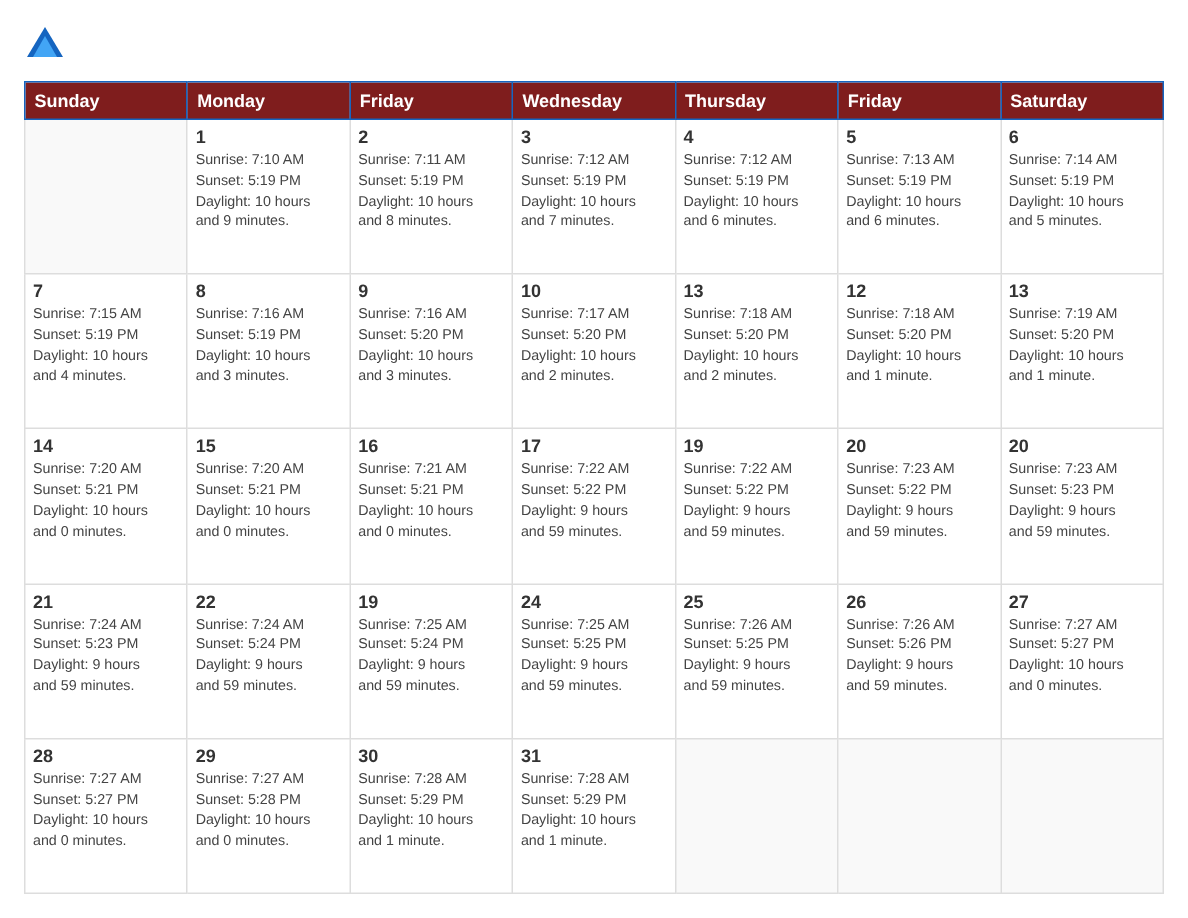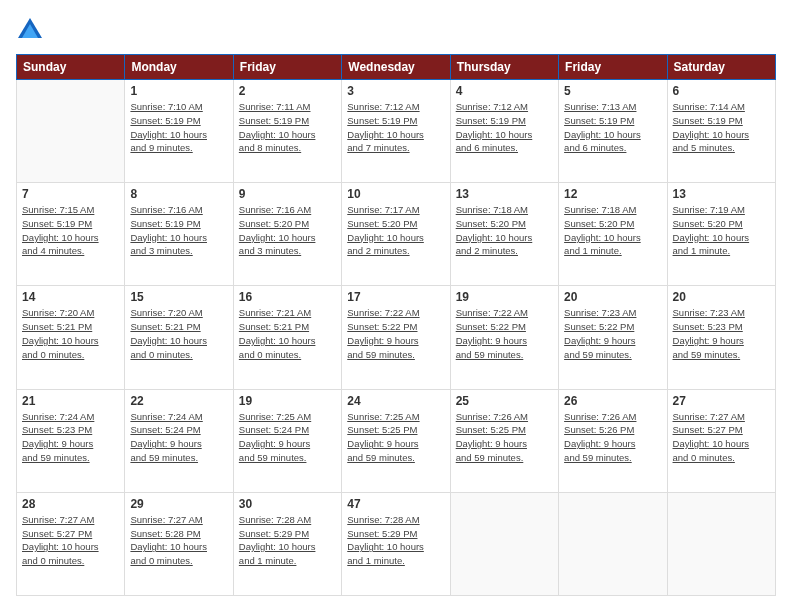--- a/index.html
+++ b/index.html
@@ -84,21 +84,20 @@
       font-size: 12px;
       font-weight: bold;
       color: #333;
       display: block;
       margin-bottom: 2px;
     }
     .day-info {
       font-size: 9.5px;
       color: #444;
       line-height: 1.45;
-      text-decoration: underline;
     }
   </style>
 </head>
 <body>
 
 <div class="page">
   <div class="header">
     <div class="logo">
       <svg class="logo-icon" viewBox="0 0 28 28">
         <polygon points="14,2 26,22 2,22" fill="#1565c0"></polygon>
@@ -252,21 +251,21 @@
           </td>
           <td>
             <span class="day-number">29</span>
             <div class="day-info">Sunrise: 7:27 AM<br>Sunset: 5:28 PM<br>Daylight: 10 hours<br>and 0 minutes.</div>
           </td>
           <td>
             <span class="day-number">30</span>
             <div class="day-info">Sunrise: 7:28 AM<br>Sunset: 5:29 PM<br>Daylight: 10 hours<br>and 1 minute.</div>
           </td>
           <td>
-            <span class="day-number">47</span>
+            <span class="day-number">31</span>
             <div class="day-info">Sunrise: 7:28 AM<br>Sunset: 5:29 PM<br>Daylight: 10 hours<br>and 1 minute.</div>
           </td>
           <td class="empty"></td>
           <td class="empty"></td>
           <td class="empty"></td>
         </tr>
       </tbody>
   </table>
 </div>
 

